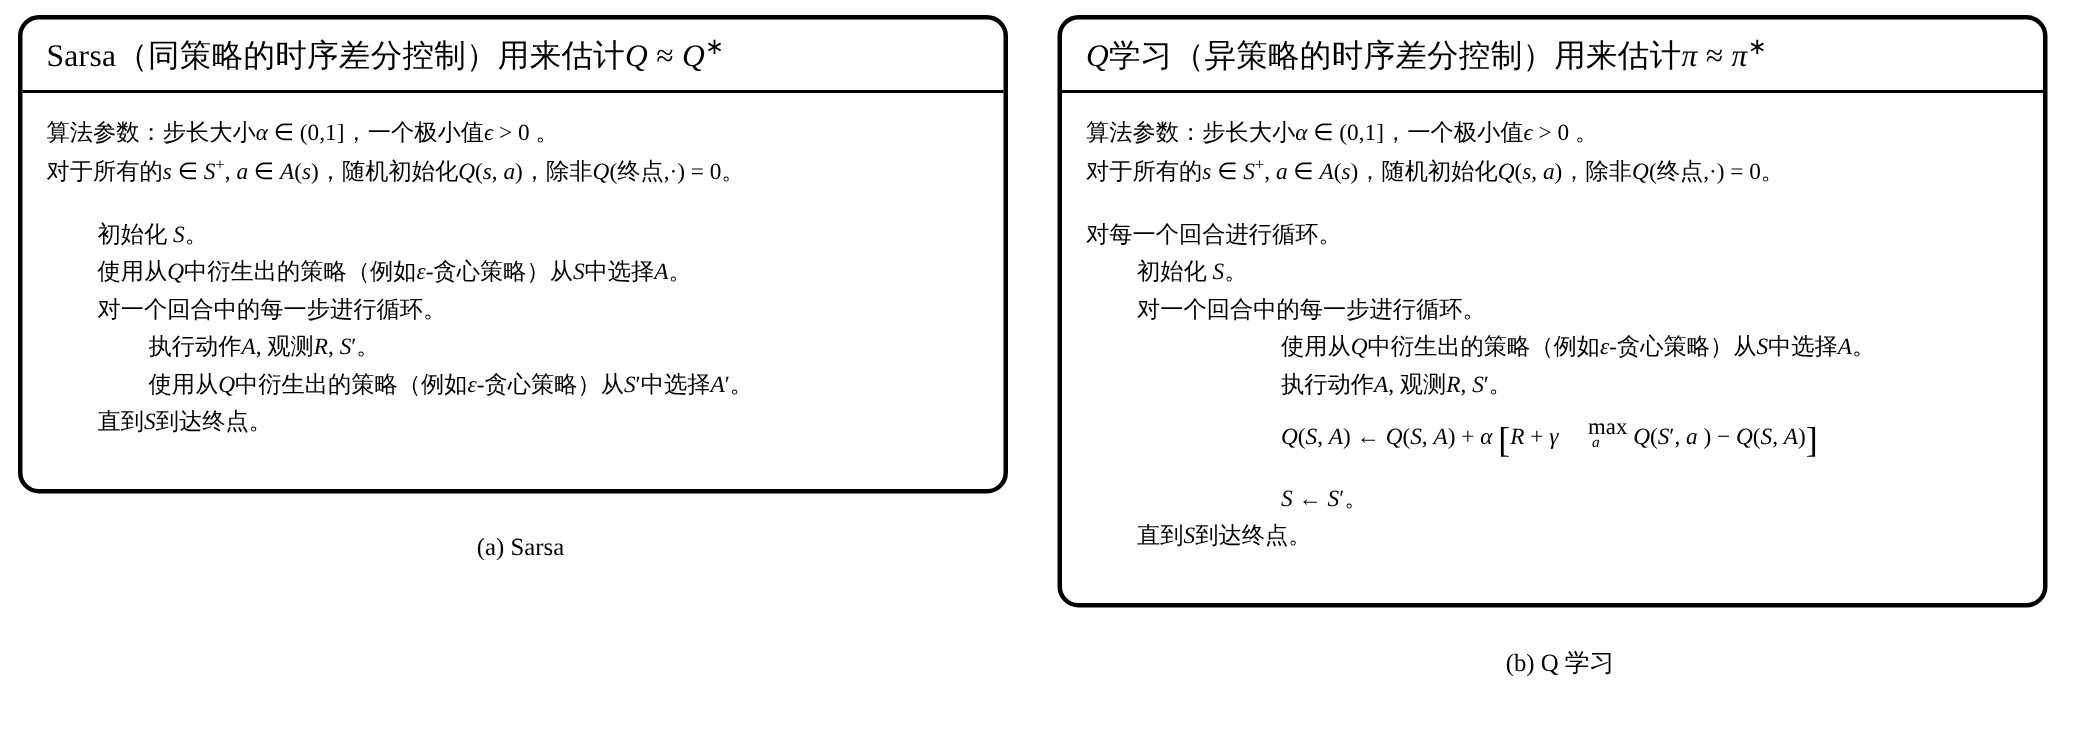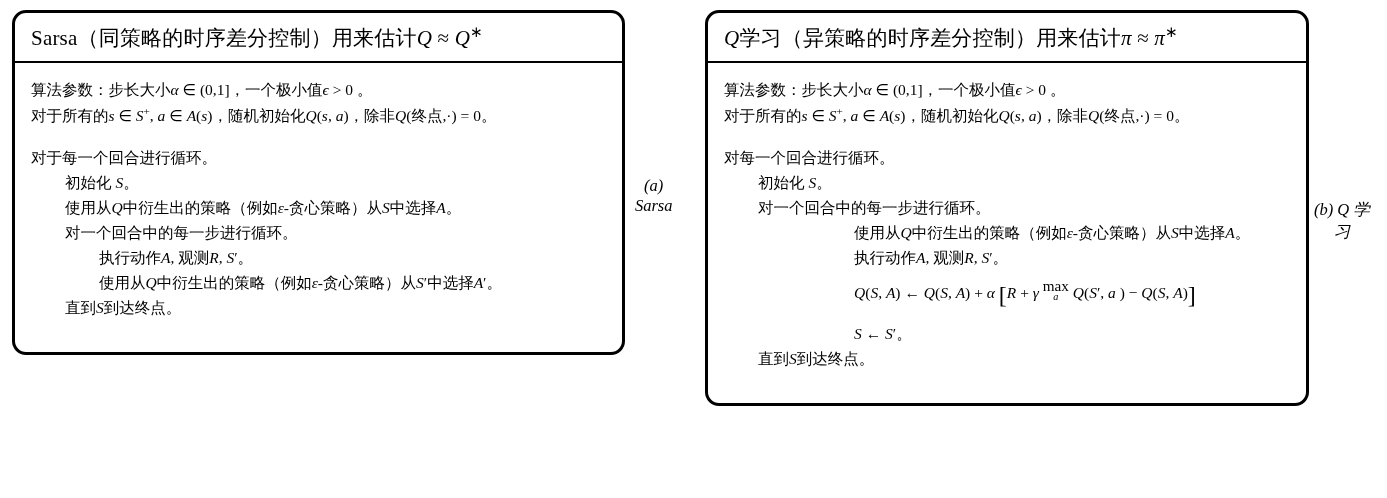--- a/index.html
+++ b/index.html
@@ -22,22 +22,21 @@
   .figure-row {
     display: flex;
     flex-direction: row;
     align-items: flex-start;
     justify-content: space-between;
     padding: 10px 12px 0 12px;
     box-sizing: border-box;
   }
   .figure {
     display: flex;
-    flex-direction: row;
-    align-items: center;
+    flex-direction: column;
     width: 670px;
   }
   .algo-box {
     width: 660px;
     box-sizing: border-box;
     border: 3px solid #000000;
     border-radius: 14px;
     background: #ffffff;
     padding: 0;
   }
@@ -60,42 +59,41 @@
   .blank {
     height: 16px;
   }
   .i1 { padding-left: 34px; }
   .i2 { padding-left: 68px; }
   .i3 { padding-left: 130px; }
   .caption {
     margin-top: 26px;
     font-size: 16.5px;
     text-align: center;
-    font-style: italic;
   }
   i, .it {
     font-family: "Liberation Serif", serif;
     font-style: italic;
   }
   .sup {
     font-size: 0.72em;
     vertical-align: super;
   }
   .bigbr {
     font-size: 1.55em;
     vertical-align: -0.22em;
     font-style: normal;
   }
   .maxop {
     display: inline-block;
     text-align: center;
     vertical-align: -0.15em;
     line-height: 1;
   }
-  .maxop .top { font-style: normal; font-size: 0.98em; }
+  .maxop .top { font-style: normal; font-size: 0.98em; margin-left: 16px; }
   .maxop .bot { font-style: italic; font-size: 0.66em; display: block; margin-top: -1px;}
 </style>
 </head>
 <body>
 
 <div class="page">
   <div class="figure-row">
 
     <div class="figure">
       <div class="algo-box">
@@ -103,23 +101,20 @@
           Sarsa（同策略的时序差分控制）用来估计<i>Q</i> ≈ <i>Q</i><span class="sup">∗</span>
         </div>
         <div class="algo-body">
           <div class="line">
             算法参数：步长大小<i>α</i> ∈ (0,1]，一个极小值<i>ϵ</i> &gt; 0 。
           </div>
           <div class="line">
             对于所有的<i>s</i> ∈ <i>S</i><span class="sup">+</span>, <i>a</i> ∈ <i>A</i>(<i>s</i>)，随机初始化<i>Q</i>(<i>s</i>, <i>a</i>)，除非<i>Q</i>(终点,·) = 0。
           </div>
           <div class="blank"></div>
-          <div class="line">
-            对于每一个回合进行循环。
-          </div>
           <div class="line i1">
             初始化 <i>S</i>。
           </div>
           <div class="line i1">
             使用从<i>Q</i>中衍生出的策略（例如<i>ε</i>-贪心策略）从<i>S</i>中选择<i>A</i>。
           </div>
           <div class="line i1">
             对一个回合中的每一步进行循环。
           </div>
           <div class="line i2">

